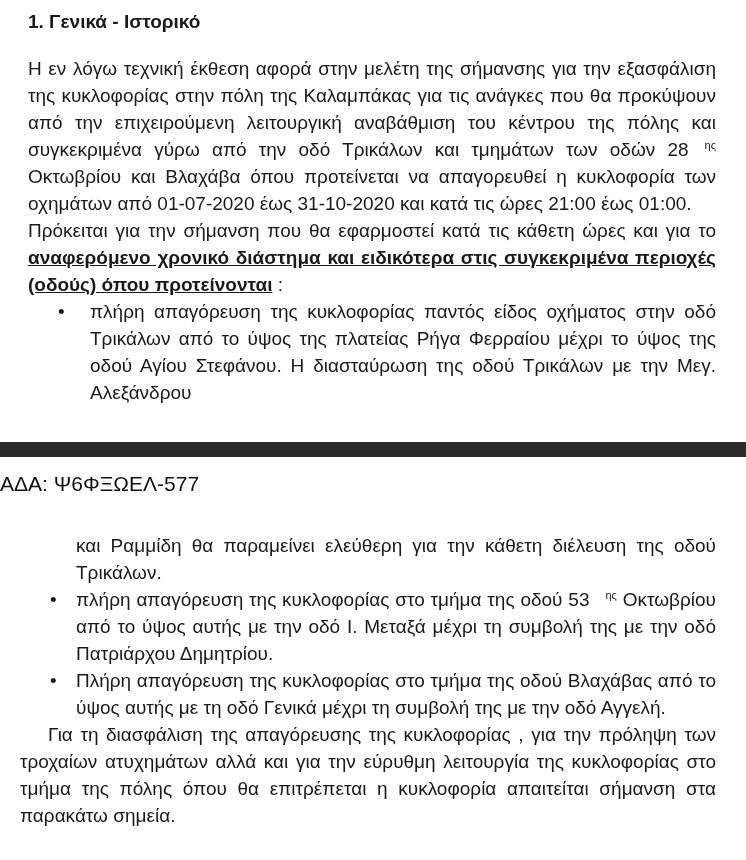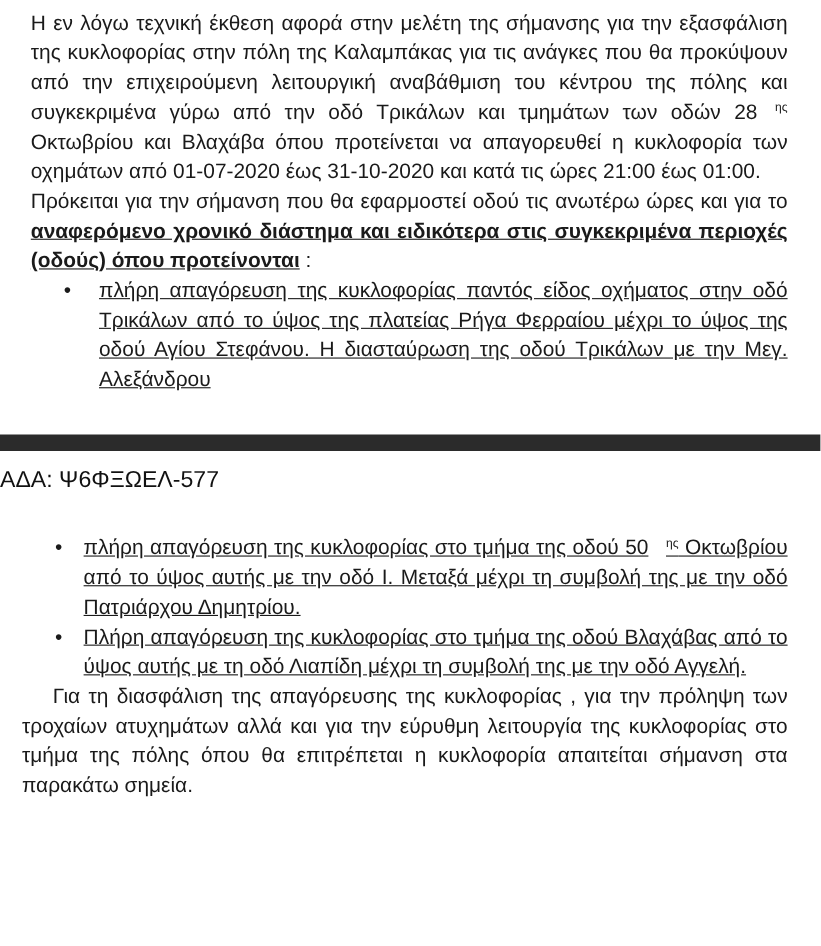--- a/index.html
+++ b/index.html
@@ -50,21 +50,20 @@
     flex: 0 0 26px;
   }
   .bullet-dot {
     font-size: 19px;
     line-height: 27px;
   }
   .bullet-text {
     flex: 1 1 auto;
     display: block;
     text-align: justify;
-    text-decoration: underline;
   }
   .page-divider {
     margin-top: 36px;
     width: 746px;
     height: 15px;
     background: #2b2b2b;
   }
   .ada-line {
     margin-top: 15px;
     padding-right: 11px;
@@ -92,47 +91,49 @@
   .seg-bold { font-weight: bold; }
   .seg-underline { text-decoration: underline; }
 </style>
 </head>
 <body>
 
 <div>
 
   <section class="page1">
 
+    <h1 class="doc-heading">1.  Γενικά - Ιστορικό</h1>
 
     <p class="doc-para para1"><span>Η εν λόγω τεχνική έκθεση αφορά στην μελέτη της σήμανσης  για την εξασφάλιση της κυκλοφορίας στην πόλη της Καλαμπάκας για τις ανάγκες που θα προκύψουν από την επιχειρούμενη λειτουργική αναβάθμιση του κέντρου της πόλης και συγκεκριμένα γύρω από την οδό Τρικάλων και τμημάτων των οδών 28</span><sup>ης</sup><span> Οκτωβρίου και Βλαχάβα όπου προτείνεται να απαγορευθεί η κυκλοφορία των οχημάτων από 01-07-2020 έως 31-10-2020 και κατά τις ώρες 21:00 έως 01:00.</span></p>
 
 
-    <p class="doc-para"><span>Πρόκειται για την σήμανση που θα εφαρμοστεί οδού τις ανωτέρω ώρες και για το </span><span class="seg-bold seg-underline">αναφερόμενο χρονικό διάστημα και ειδικότερα στις συγκεκριμένα περιοχές (οδούς) όπου προτείνονται</span><span> :</span></p>
+    <p class="doc-para"><span>Πρόκειται για την σήμανση που θα εφαρμοστεί κατά τις κάθετη ώρες και για το </span><span class="seg-bold seg-underline">αναφερόμενο χρονικό διάστημα και ειδικότερα στις συγκεκριμένα περιοχές (οδούς) όπου προτείνονται</span><span> :</span></p>
 
     <div class="bullet-row">
       <span class="bullet-dot">•</span>
       <span class="bullet-text"><span>πλήρη απαγόρευση της κυκλοφορίας παντός είδος οχήματος στην οδό Τρικάλων  από το ύψος της πλατείας Ρήγα Φερραίου μέχρι το ύψος της οδού Αγίου Στεφάνου. Η διασταύρωση της οδού Τρικάλων με την Μεγ. Αλεξάνδρου</span></span>
     </div>
 
   </section>
 
   <div class="page-divider"></div>
 
   <div class="ada-line">ΑΔΑ: Ψ6ΦΞΩΕΛ-577</div>
 
   <section class="page2">
 
+    <div class="continuation"><span>και Ραμμίδη θα παραμείνει ελεύθερη για την κάθετη διέλευση της οδού Τρικάλων.</span></div>
 
     <div class="bullet-row">
       <span class="bullet-dot">•</span>
-      <span class="bullet-text"><span>πλήρη απαγόρευση της κυκλοφορίας στο τμήμα της οδού 50</span><sup>ης</sup><span>  Οκτωβρίου από το ύψος αυτής με την οδό Ι. Μεταξά μέχρι τη συμβολή της με την οδό Πατριάρχου Δημητρίου.</span></span>
+      <span class="bullet-text"><span>πλήρη απαγόρευση της κυκλοφορίας στο τμήμα της οδού 53</span><sup>ης</sup><span>  Οκτωβρίου από το ύψος αυτής με την οδό Ι. Μεταξά μέχρι τη συμβολή της με την οδό Πατριάρχου Δημητρίου.</span></span>
     </div>
 
     <div class="bullet-row">
       <span class="bullet-dot">•</span>
-      <span class="bullet-text"><span>Πλήρη απαγόρευση της κυκλοφορίας στο τμήμα της οδού Βλαχάβας από το ύψος αυτής με τη οδό Λιαπίδη μέχρι τη συμβολή της με την οδό Αγγελή.</span></span>
+      <span class="bullet-text"><span>Πλήρη απαγόρευση της κυκλοφορίας στο τμήμα της οδού Βλαχάβας από το ύψος αυτής με τη οδό Γενικά μέχρι τη συμβολή της με την οδό Αγγελή.</span></span>
     </div>
 
     <p class="doc-para closing-para"><span>Για τη διασφάλιση της απαγόρευσης της κυκλοφορίας , για την πρόληψη των τροχαίων ατυχημάτων αλλά και για την εύρυθμη λειτουργία της κυκλοφορίας στο τμήμα της πόλης όπου θα επιτρέπεται η κυκλοφορία απαιτείται σήμανση στα παρακάτω σημεία.</span></p>
 
   </section>
 
 </div>
 
 </body></html>

